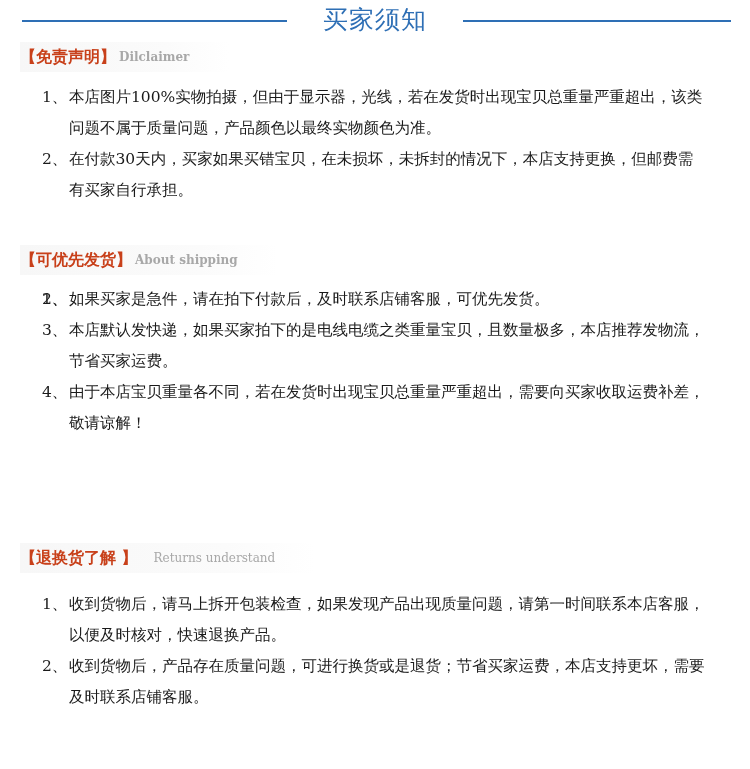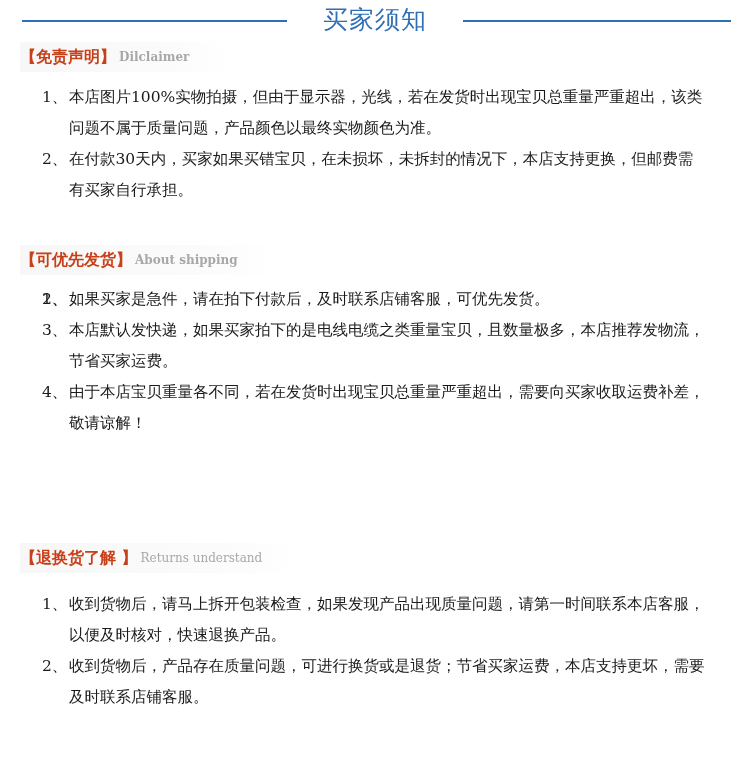--- a/index.html
+++ b/index.html
@@ -64,21 +64,21 @@
   <li>
     <span class="num">3、</span>
     <span>本店默认发快递，如果买家拍下的是电线电缆之类重量宝贝，且数量极多，本店推荐发物流，节省买家运费。</span>
   </li>
   <li>
     <span class="num">4、</span>
     <span>由于本店宝贝重量各不同，若在发货时出现宝贝总重量严重超出，需要向买家收取运费补差，敬请谅解！</span>
   </li>
 </ul>
 
-<div class="sec-head" style="top:543px;">
+<div class="sec-head" style="top:543px;gap:13px;">
   <span class="cn">【退换货了解 】</span>
   <span class="en">Returns understand</span>
 </div>
 <ul class="items" style="top:589px;">
   <li>
     <span class="num">1、</span>
     <span>收到货物后，请马上拆开包装检查，如果发现产品出现质量问题，请第一时间联系本店客服，以便及时核对，快速退换产品。</span>
   </li>
   <li>
     <span class="num">2、</span>

